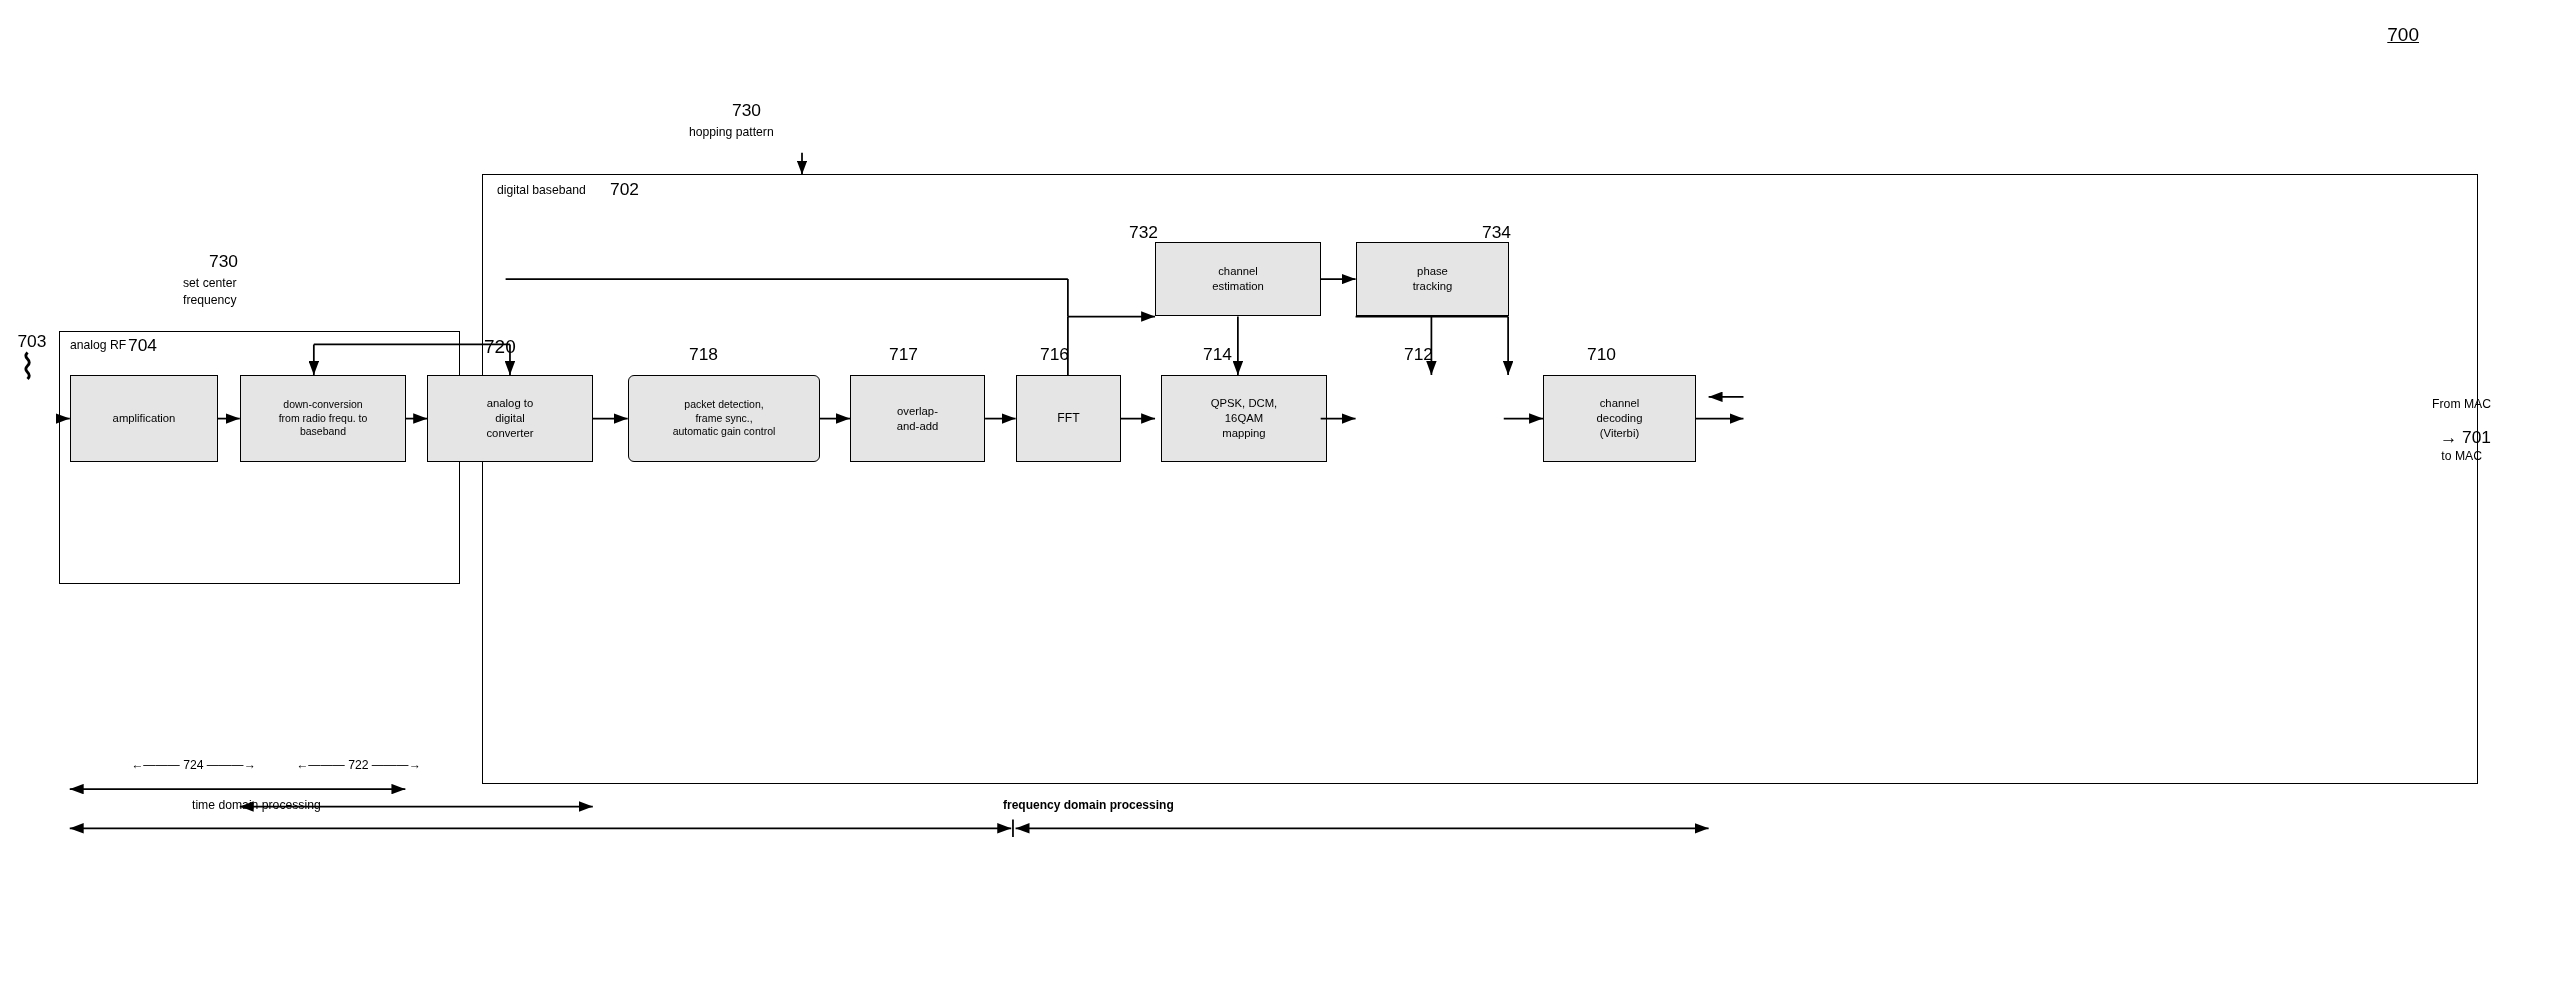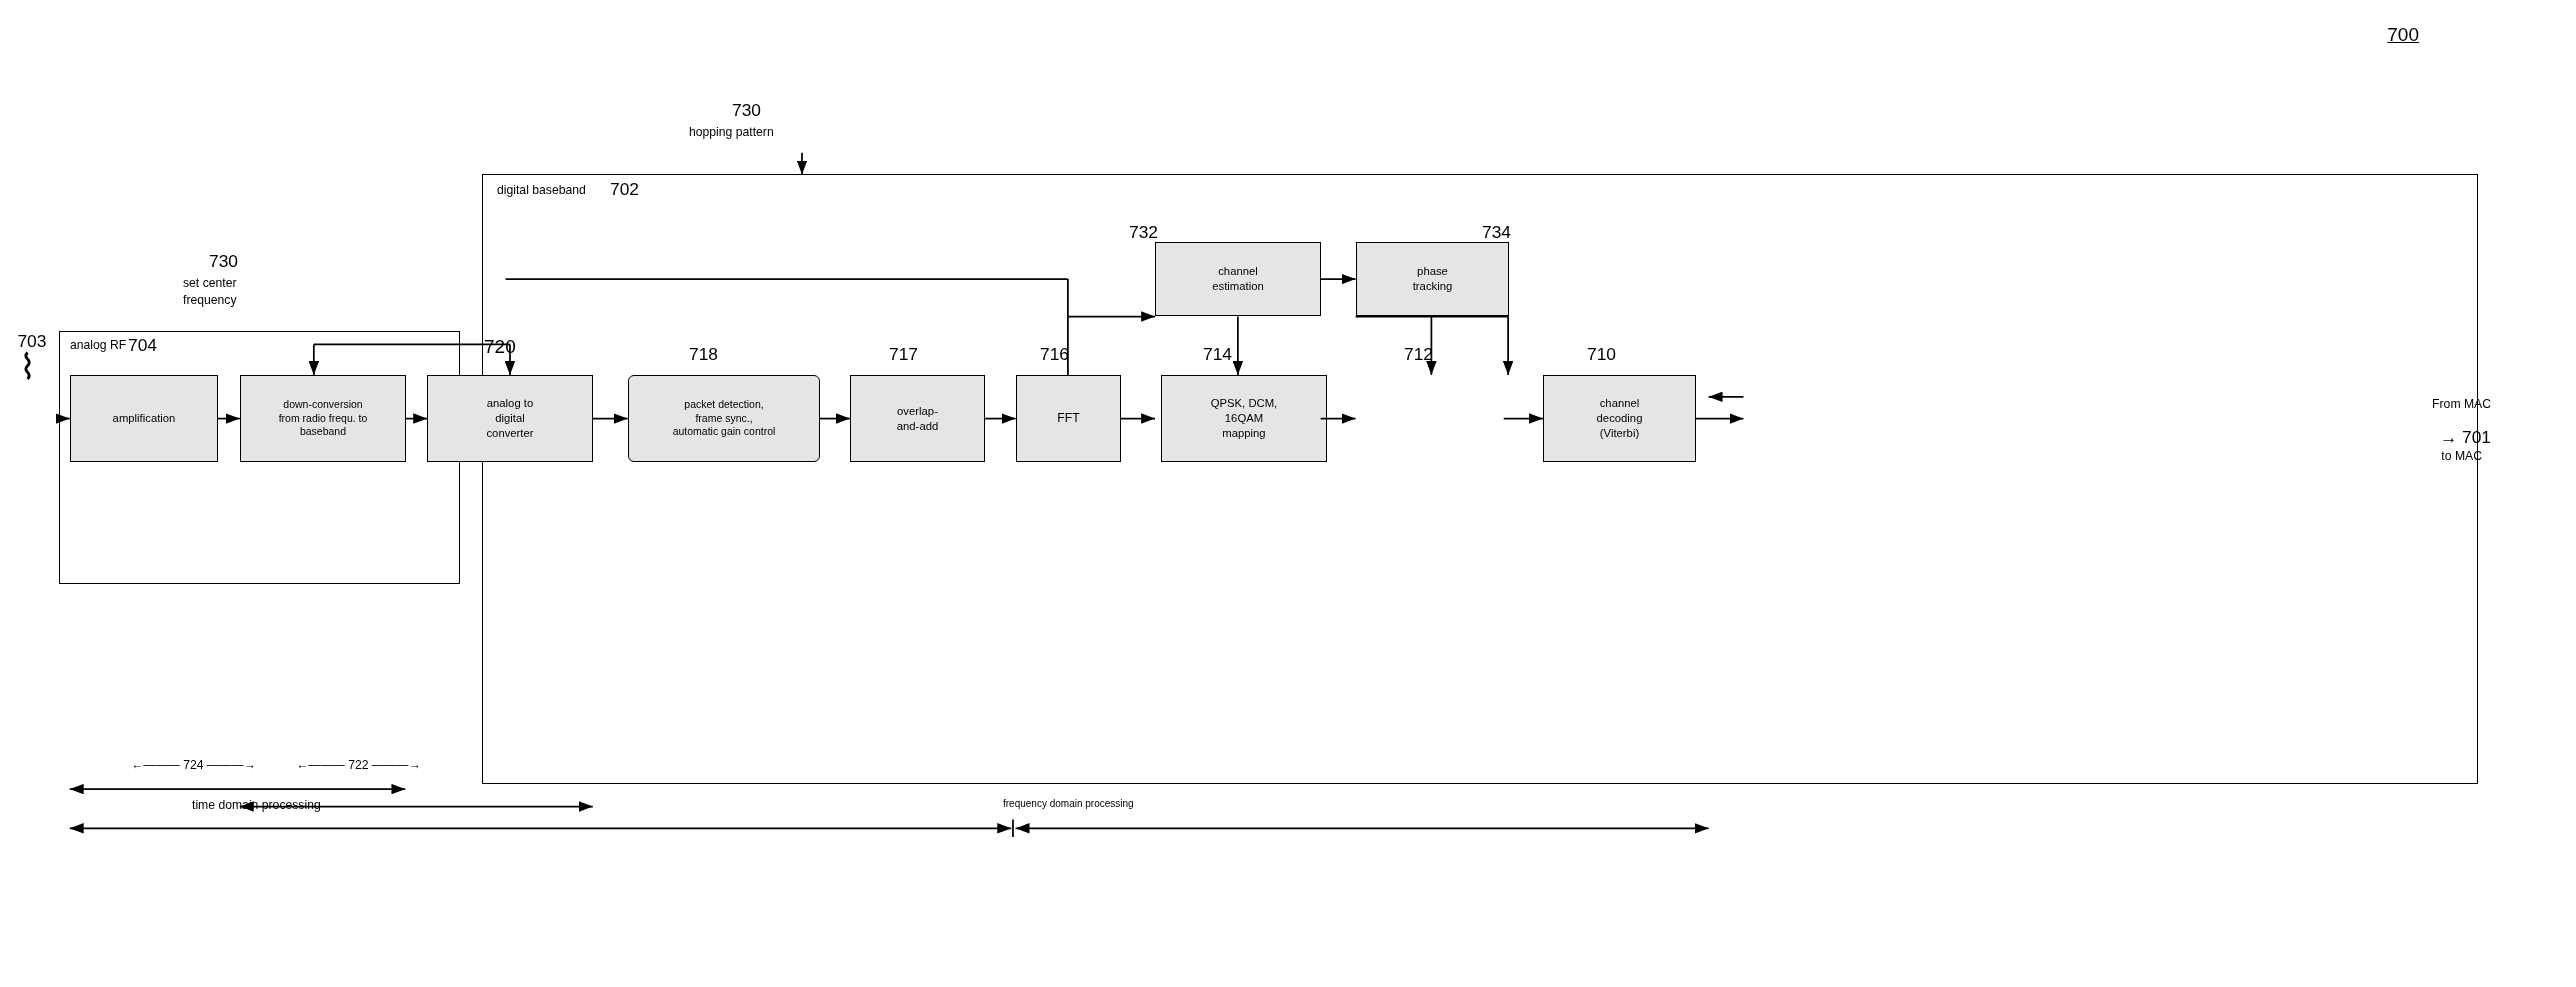--- a/index.html
+++ b/index.html
@@ -111,21 +111,21 @@
   <div class="label" style="top:222px; left:1482px; font-size:17.4px;">734</div>
 
   <div class="label" style="top:397px; right:85px; font-size:12.2px;">From MAC</div>
   <div class="label" style="top:427px; right:85px; font-size:17.4px;">→ 701</div>
   <div class="label" style="top:449px; right:94px; font-size:12.2px;">to MAC</div>
 
   <div class="label" style="top:758px; left:131px; font-size:12.2px;text-align:center;">←——— 724 ———→</div>
   <div class="label" style="top:758px; left:296px; font-size:12.2px;">←——— 722 ———→</div>
 
   <div class="label" style="top:798px; left:192px; font-size:12.2px;">time domain processing</div>
-  <div class="label" style="top:798px; left:1003px; font-size:10px;">frequency domain processing</div>
+  <div class="label" style="top:798px; left:1003px; font-size:12px;font-weight:bold;">frequency domain processing</div>
 
   <svg class="arrows" viewBox="0 0 2955 1133" width="2576" height="988">
     <defs>
       <marker id="arrowhead" markerWidth="8" markerHeight="6" refX="8" refY="3" orient="auto">
         <polygon points="0 0, 8 3, 0 6" fill="#000"></polygon>
       </marker>
       <marker id="arrowhead-left" markerWidth="8" markerHeight="6" refX="0" refY="3" orient="auto">
         <polygon points="8 0, 0 3, 8 6" fill="#000"></polygon>
       </marker>
     </defs>

